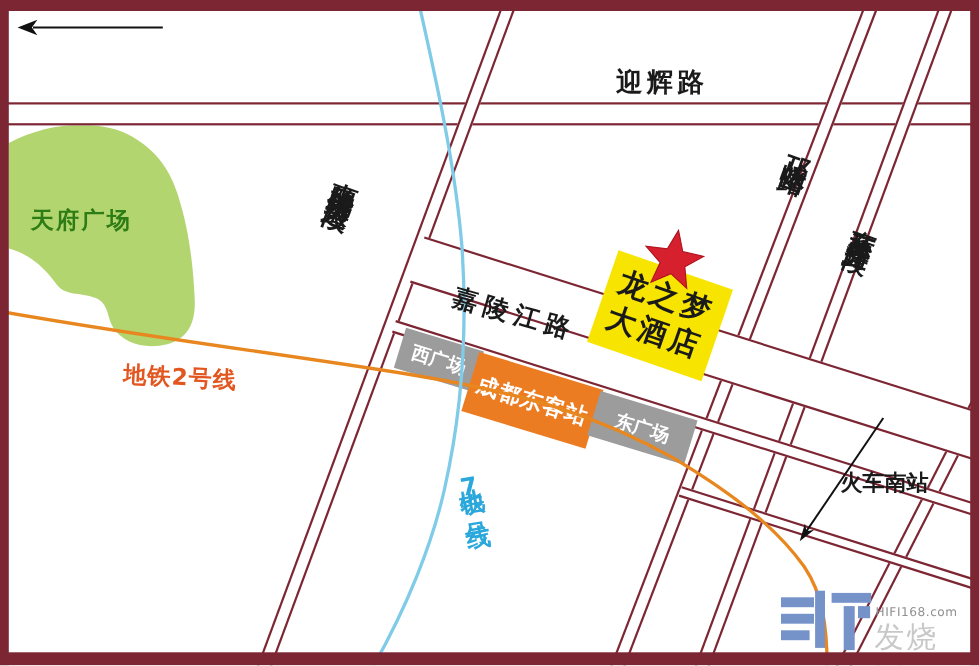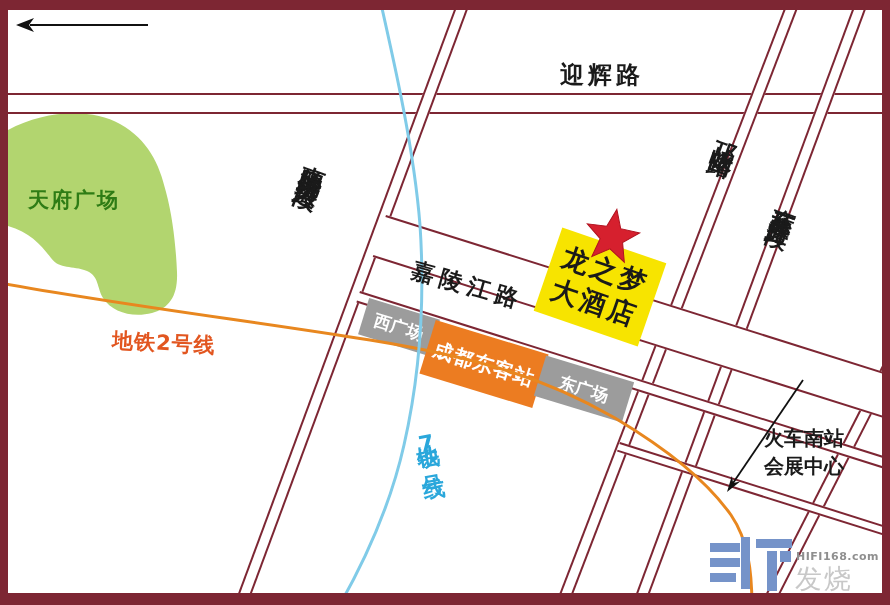--- a/index.html
+++ b/index.html
@@ -51,21 +51,21 @@
   .sq-main{left:425px;top:336px;width:118px;height:56px;background:var(--station_bg);font-size:20px;transform:rotate(17deg);letter-spacing:1px;}
   .sq-east{left:538px;top:368px;width:92px;height:42px;background:var(--square_bg);font-size:17px;transform:rotate(17deg);}
   .hotel{
     position:absolute;left:545px;top:243px;width:110px;height:88px;background:var(--hotel_bg);
     transform:rotate(19deg);z-index:13;display:flex;flex-direction:column;align-items:center;justify-content:center;
   }
   .hotel .line{font-size:27px;font-weight:bold;letter-spacing:3px;line-height:1.25;}
   
   .wm{position:absolute;left:710px;top:535px;width:170px;height:60px;z-index:30;}
   .wm .bar{position:absolute;background:var(--wm_blue);}
-  .wm-site{position:absolute;left:86px;top:15px;font-size:11px;font-weight:bold;color:var(--wm_gray);letter-spacing:.5px;}
+  .wm-site{position:absolute;left:86px;top:15px;font-size:11px;font-weight:normal;color:var(--wm_gray);letter-spacing:.5px;}
   .wm-name{position:absolute;left:85px;top:26px;font-size:27px;color:var(--wm_light);letter-spacing:2px;}
   .z20{z-index:20;} .z15{z-index:15;}
 </style>
 </head>
 <body>
 
 <div class="map">
 
   <svg class="layer" width="890" height="605">
     <path d="M 8,130 C 45,110 92,108 120,124 C 148,140 159,163 166,192
@@ -117,21 +117,20 @@
   <div class="lbl lbl-yinghui">迎辉路</div>
   <div class="lbl lbl-park">天府广场</div>
   <div class="lbl lbl-jialing z20">嘉陵江路</div>
   <div class="lbl lbl-metro2">地铁2号线</div>
   <div class="vlabel lbl-zhonghuan">中环路锦绣大道段</div>
   <div class="vlabel lbl-qionglai">邛崃山路</div>
   <div class="vlabel lbl-donghuan">东环三环路五段</div>
   <div class="vlabel lbl-metro7">地铁7号线</div>
   <div class="lbl-dest">
     <div>火车南站</div>
-    <div>会展中心</div>
   </div>
 
   <div class="wm">
     <div class="bar" style="left:0;top:8px;width:30px;height:9px;"></div>
     <div class="bar" style="left:0;top:23px;width:30px;height:9px;"></div>
     <div class="bar" style="left:0;top:38px;width:26px;height:9px;"></div>
     <div class="bar" style="left:31px;top:2px;width:9px;height:52px;"></div>
     <div class="bar" style="left:46px;top:4px;width:36px;height:9px;"></div>
     <div class="bar" style="left:57px;top:16px;width:10px;height:40px;"></div>
     <div class="bar" style="left:70px;top:16px;width:11px;height:11px;"></div>

